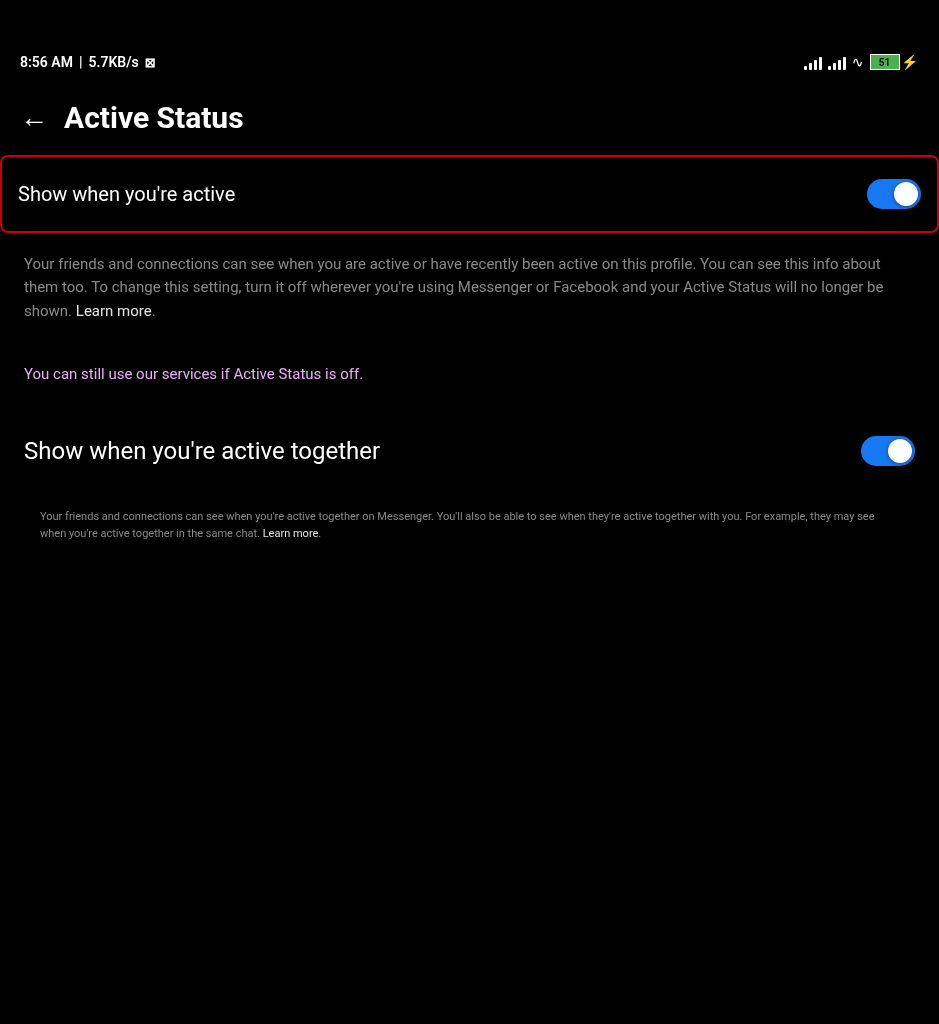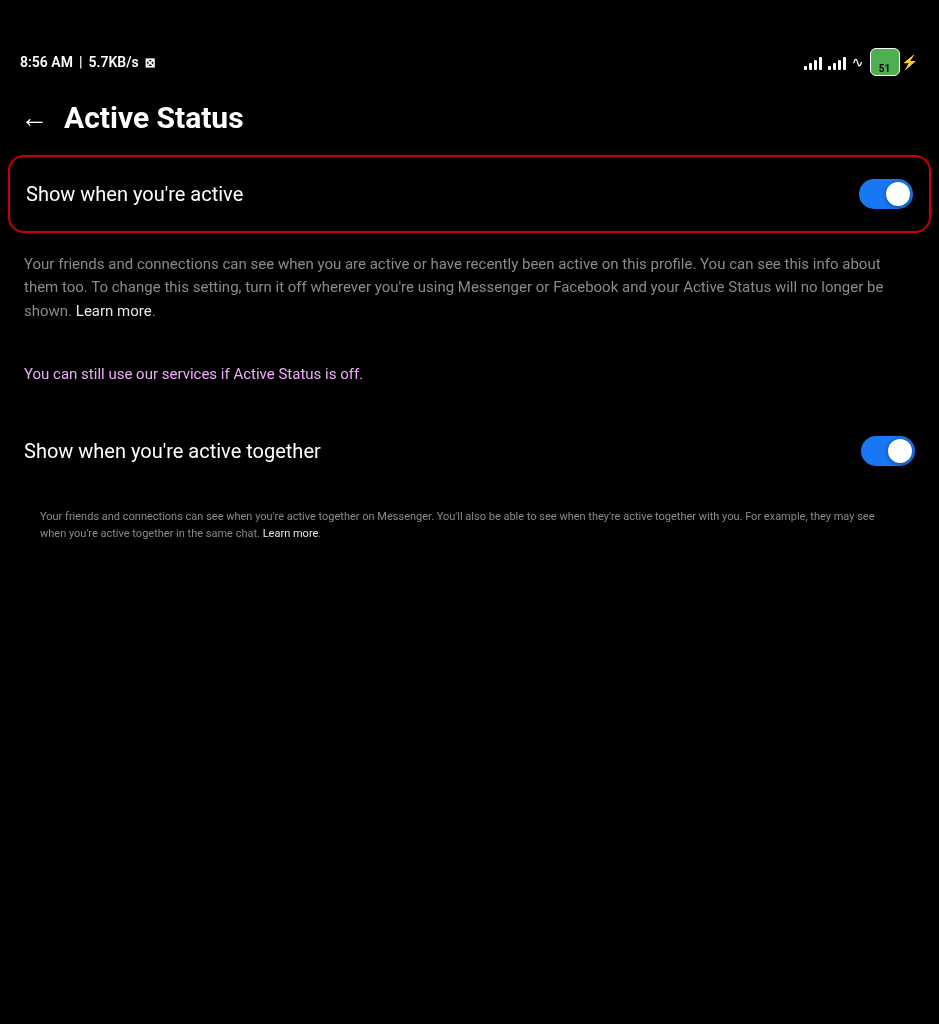--- a/index.html
+++ b/index.html
@@ -63,27 +63,27 @@
       display: flex;
       align-items: center;
       gap: 2px;
     }
 
     .battery {
       display: flex;
       align-items: flex-end;
       background: #4caf50;
       border: 1.5px solid #ffffff;
-      border-radius: 6px;
+      border-radius: 0;
       padding: 1px 2px;
       font-size: 10px;
       font-weight: 700;
       color: #000;
       min-width: 30px;
-      height: 28px;
+      height: 16px;
       justify-content: center;
     }
 
     .bolt-icon {
       color: #ffffff;
       font-size: 14px;
     }
 
     
     .header {
@@ -102,22 +102,22 @@
 
     .page-title {
       font-size: 30px;
       font-weight: 700;
       color: #ffffff;
     }
 
     
     .highlighted-row {
       border: 2.5px solid #cc0000;
-      margin: 0 8px;
-      border-radius: 16px;
+      margin: 0 0;
+      border-radius: 8px;
       padding: 22px 16px;
       display: flex;
       align-items: center;
       justify-content: space-between;
     }
 
     .row-label {
       font-size: 20px;
       font-weight: 400;
       color: #ffffff;
@@ -178,21 +178,21 @@
 
     
     .normal-row {
       padding: 22px 24px;
       display: flex;
       align-items: center;
       justify-content: space-between;
     }
 
     .normal-row-label {
-      font-size: 20px;
+      font-size: 24px;
       font-weight: 400;
       color: #ffffff;
     }
 
     
     .together-description {
       padding: 20px 40px;
       font-size: 11px;
       color: #8a8a8a;
       line-height: 1.55;

